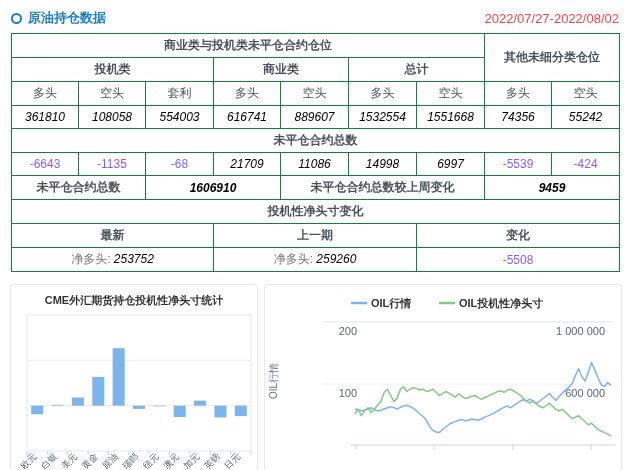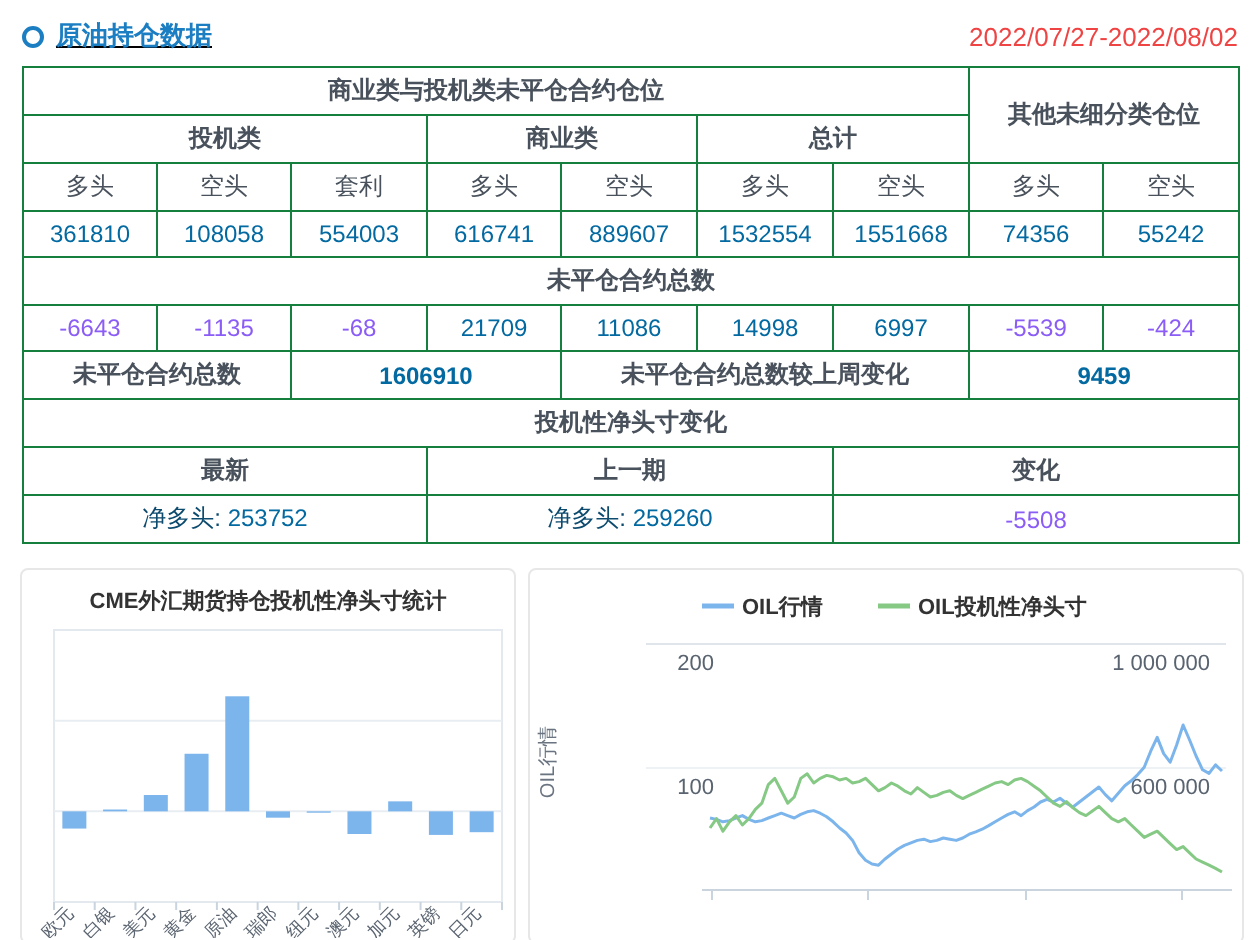--- a/index.html
+++ b/index.html
@@ -1,35 +1,35 @@
 <!DOCTYPE html>
 <html><head>
 <meta charset="utf-8">
 <style>
   html,body{margin:0;padding:0;background:#fff;}
   body{font-family:"Liberation Sans","DejaVu Sans",sans-serif;}
   #page{position:relative;width:630px;height:470px;background:#fff;overflow:hidden;}
 
   
   .hdr{display:flex;justify-content:space-between;align-items:center;padding:9px 11px 6px 11px;}
-  .hdr-left{display:flex;align-items:center;text-decoration:underline;}
+  .hdr-left{display:flex;align-items:center;}
   .bullet{display:inline-block;width:7px;height:7px;border:2px solid #1b7ec2;border-radius:50%;margin-right:6px;}
   .ptitle{font-size:13px;font-weight:bold;color:#1b7ec2;}
   .pdate{font-size:13px;color:#ef4444;}
 
   
   table.pos{border-collapse:collapse;table-layout:fixed;width:608px;margin:0 11px;}
   table.pos td{border:1px solid #15803d;text-align:center;font-size:12px;padding:3px 1px;height:16px;color:#49525c;background:#fff;white-space:nowrap;overflow:hidden;}
   td.bhead{color:#1b7ec2;font-weight:bold;}
   td.shead{color:#3d4750;font-weight:bold;}
   td.chead{color:#4a545e;}
-  .num.pos{color:#0369a1;}
+  .num.pos{color:#000000;font-style:italic;}
   .num.neg{color:#8b5cf6;}
   td.tot{font-weight:bold;}
-  .lbl{color:#0c4a6e;}
+  .lbl{color:#737373;}
 
   
   .charts{display:flex;margin:12px 10px 0 10px;}
   .panel{border:1px solid #e7e7e7;border-radius:4px;background:#fff;}
   .panel.left{width:248px;height:186px;margin-right:6px;}
   .panel.right{width:358px;height:186px;}
   svg{display:block;}
   .ctitle{font-size:11px;font-weight:bold;fill:#333;}
   .tick-label{font-size:9px;fill:#5a6470;}
   .axis-label{font-size:11px;fill:#5a6470;}

